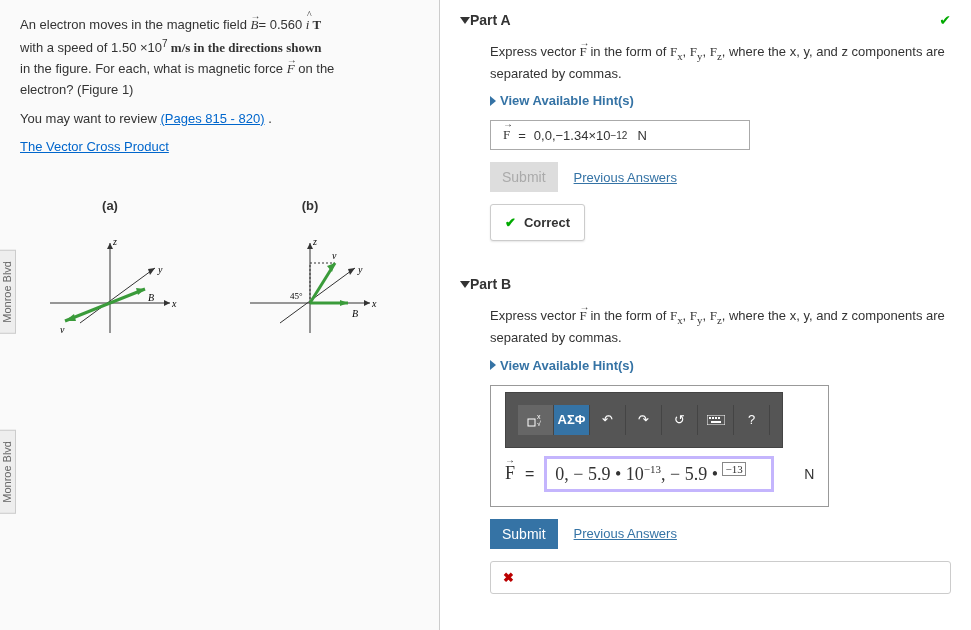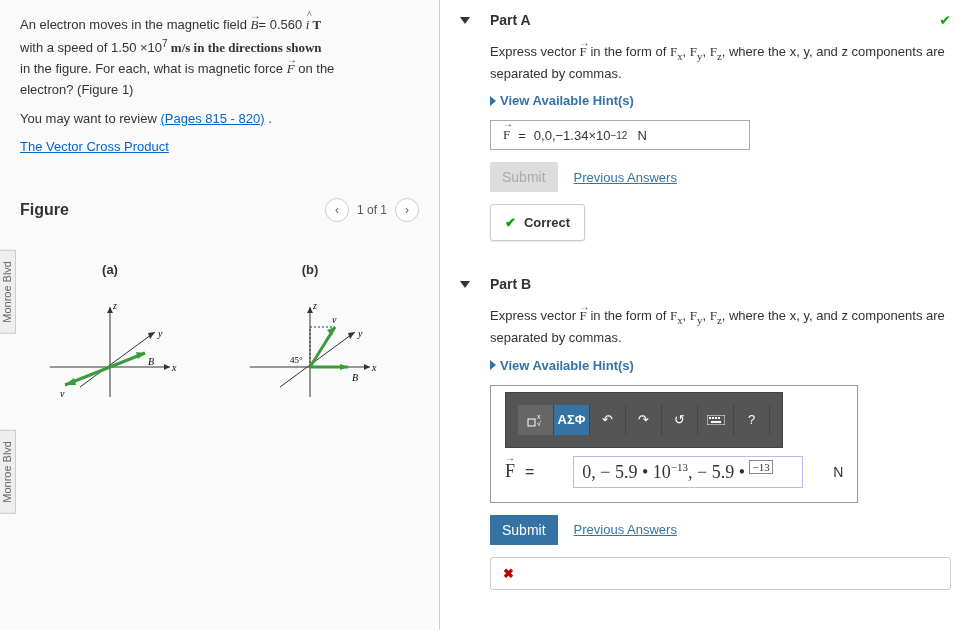--- a/index.html
+++ b/index.html
@@ -11,42 +11,42 @@
     .figure-header { display: flex; align-items: center; justify-content: space-between; margin-top: 40px; margin-bottom: 20px; }
     .figure-title { font-size: 16px; font-weight: bold; }
     .figure-nav { display: flex; align-items: center; gap: 8px; }
     .nav-btn { width: 24px; height: 24px; border: 1px solid #ccc; border-radius: 50%; background: #fff; display: flex; align-items: center; justify-content: center; cursor: pointer; color: #666; font-size: 12px; }
     .figure-count { font-size: 12px; color: #555; }
     .figure-area { margin-top: 30px; display: flex; gap: 60px; padding: 10px 20px; }
     .subfig { text-align: center; }
     .subfig-label { font-weight: bold; margin-bottom: 10px; font-size: 13px; }
     .axes { position: relative; width: 140px; height: 120px; }
     .right-panel { flex: 1; padding: 8px 20px 10px 20px; overflow: hidden; }
-    .part-header { display: flex; align-items: center; gap: 20px; cursor: pointer; padding: 4px 0; }
+    .part-header { display: flex; align-items: center; gap: 0; cursor: pointer; padding: 4px 0; }
     .part-title { font-weight: bold; font-size: 14px; }
     .part-header .check-right { margin-left: auto; color: #0a0; font-size: 14px; }
     .part-body { padding: 10px 0 15px 30px; }
     .prompt { line-height: 1.5; margin-bottom: 10px; font-size: 13px; }
     .hints { color: #3573a5; font-weight: bold; cursor: pointer; font-size: 13px; margin-bottom: 12px; display: flex; align-items: center; gap: 4px; }
     .answer-box { border: 1px solid #aaa; display: inline-flex; align-items: center; padding: 6px 12px; margin-bottom: 12px; min-width: 260px; background:#fff; }
     .answer-box .eq { margin: 0 8px; }
     .answer-box .val { font-family: Arial; }
     .answer-box .unit { margin-left: 10px; }
     .btn-row { display: flex; align-items: center; gap: 16px; margin-bottom: 12px; }
     .submit-btn { background: #ddd; color: #aaa; border: none; padding: 7px 12px; font-size: 14px; cursor: default; }
     .submit-btn.active { background: #3573a5; color: #fff; cursor: pointer; }
     .prev-ans { color: #3573a5; text-decoration: underline; cursor: pointer; font-weight: normal; font-size: 13px; }
     .feedback-box { border: 1px solid #ccc; border-radius: 3px; padding: 10px 14px; display: inline-flex; align-items: center; gap: 8px; font-weight: bold; box-shadow: 0 1px 2px rgba(0,0,0,0.1); background:#fff; }
     .feedback-box .check { color: #0a0; }
     .input-toolbar { background: #555; display: inline-flex; align-items: center; gap: 0; padding: 12px; border: 1px solid #444; }
     .tool-btn { width: 36px; height: 30px; display: flex; align-items: center; justify-content: center; color: #fff; border-right: 1px solid #444; cursor: pointer; font-size: 13px; }
     .tool-btn.greek { background: #3573a5; font-weight:bold; }
     .input-wrap { border: 1px solid #999; padding: 6px 0; display: inline-block; background:#fff; }
     .input-row { display: flex; align-items: center; gap: 10px; padding: 8px 14px; }
-    .math-input { border: 1px solid #c4b5fd; padding: 4px 8px; font-size: 18px; font-family: 'Times New Roman', serif; min-width: 230px; display: inline-block; background:#fff;margin-left:29px; }
+    .math-input { border: 3px solid #c4b5fd; padding: 4px 8px; font-size: 18px; font-family: 'Times New Roman', serif; min-width: 230px; display: inline-block; background:#fff; }
     .math-input .sup { font-size: 11px; vertical-align: super; }
     .unit-n { margin-left: 20px; font-size: 14px; }
     .caret-down { width: 0; height: 0; border-left: 5px solid transparent; border-right: 5px solid transparent; border-top: 7px solid #333; display:inline-block; }
     .caret-right { display:inline-block; width:0; height:0; border-top:5px solid transparent; border-bottom:5px solid transparent; border-left:6px solid #3573a5; }
     .side-tab { position: absolute; left: -2px; top: 250px; writing-mode: vertical-rl; transform: rotate(180deg); background: #eee; border: 1px solid #ccc; padding: 10px 2px; font-size: 11px; color: #666; cursor:pointer; }
     .side-tab2 { position: absolute; left: -2px; top: 430px; writing-mode: vertical-rl; transform: rotate(180deg); background: #eee; border: 1px solid #ccc; padding: 10px 2px; font-size: 11px; color: #666; cursor:pointer; }
     .vec-arrow { position: relative; }
     .vec-arrow::after { content: "→"; position: absolute; top: -9px; left: 0; font-size: 10px; }
     .hat::after { content: "^"; position: absolute; top: -10px; left: 1px; font-size: 10px; }
     .sup2 { font-size: 10px; vertical-align: super; }
@@ -66,28 +66,20 @@
     <span>in the figure. For each, what is magnetic force </span><span class="italic vec-arrow times">F</span><span> on the</span><br>
     <span>electron? (Figure 1)</span>
   </div>
   <div class="problem-text">
     <span>You may want to review </span><span class="link">(Pages 815 - 820)</span><span> .</span>
   </div>
   <div class="problem-text">
     <span class="link">The Vector Cross Product</span>
   </div>
 
-  <div class="figure-header">
-    <div class="figure-title">Figure</div>
-    <div class="figure-nav">
-      <div class="nav-btn">‹</div>
-      <div class="figure-count">1 of 1</div>
-      <div class="nav-btn">›</div>
-    </div>
-  </div>
 
   <div class="figure-area">
     <div class="subfig">
       <div class="subfig-label">(a)</div>
       <svg class="axes" viewBox="0 0 140 120">
         <line x1="10" y1="80" x2="130" y2="80" stroke="#333" stroke-width="1"></line>
         <polygon points="130,80 124,77 124,83" fill="#333"></polygon>
         <line x1="70" y1="110" x2="70" y2="20" stroke="#333" stroke-width="1"></line>
         <polygon points="70,20 67,26 73,26" fill="#333"></polygon>
         <line x1="40" y1="100" x2="115" y2="45" stroke="#333" stroke-width="1"></line>

